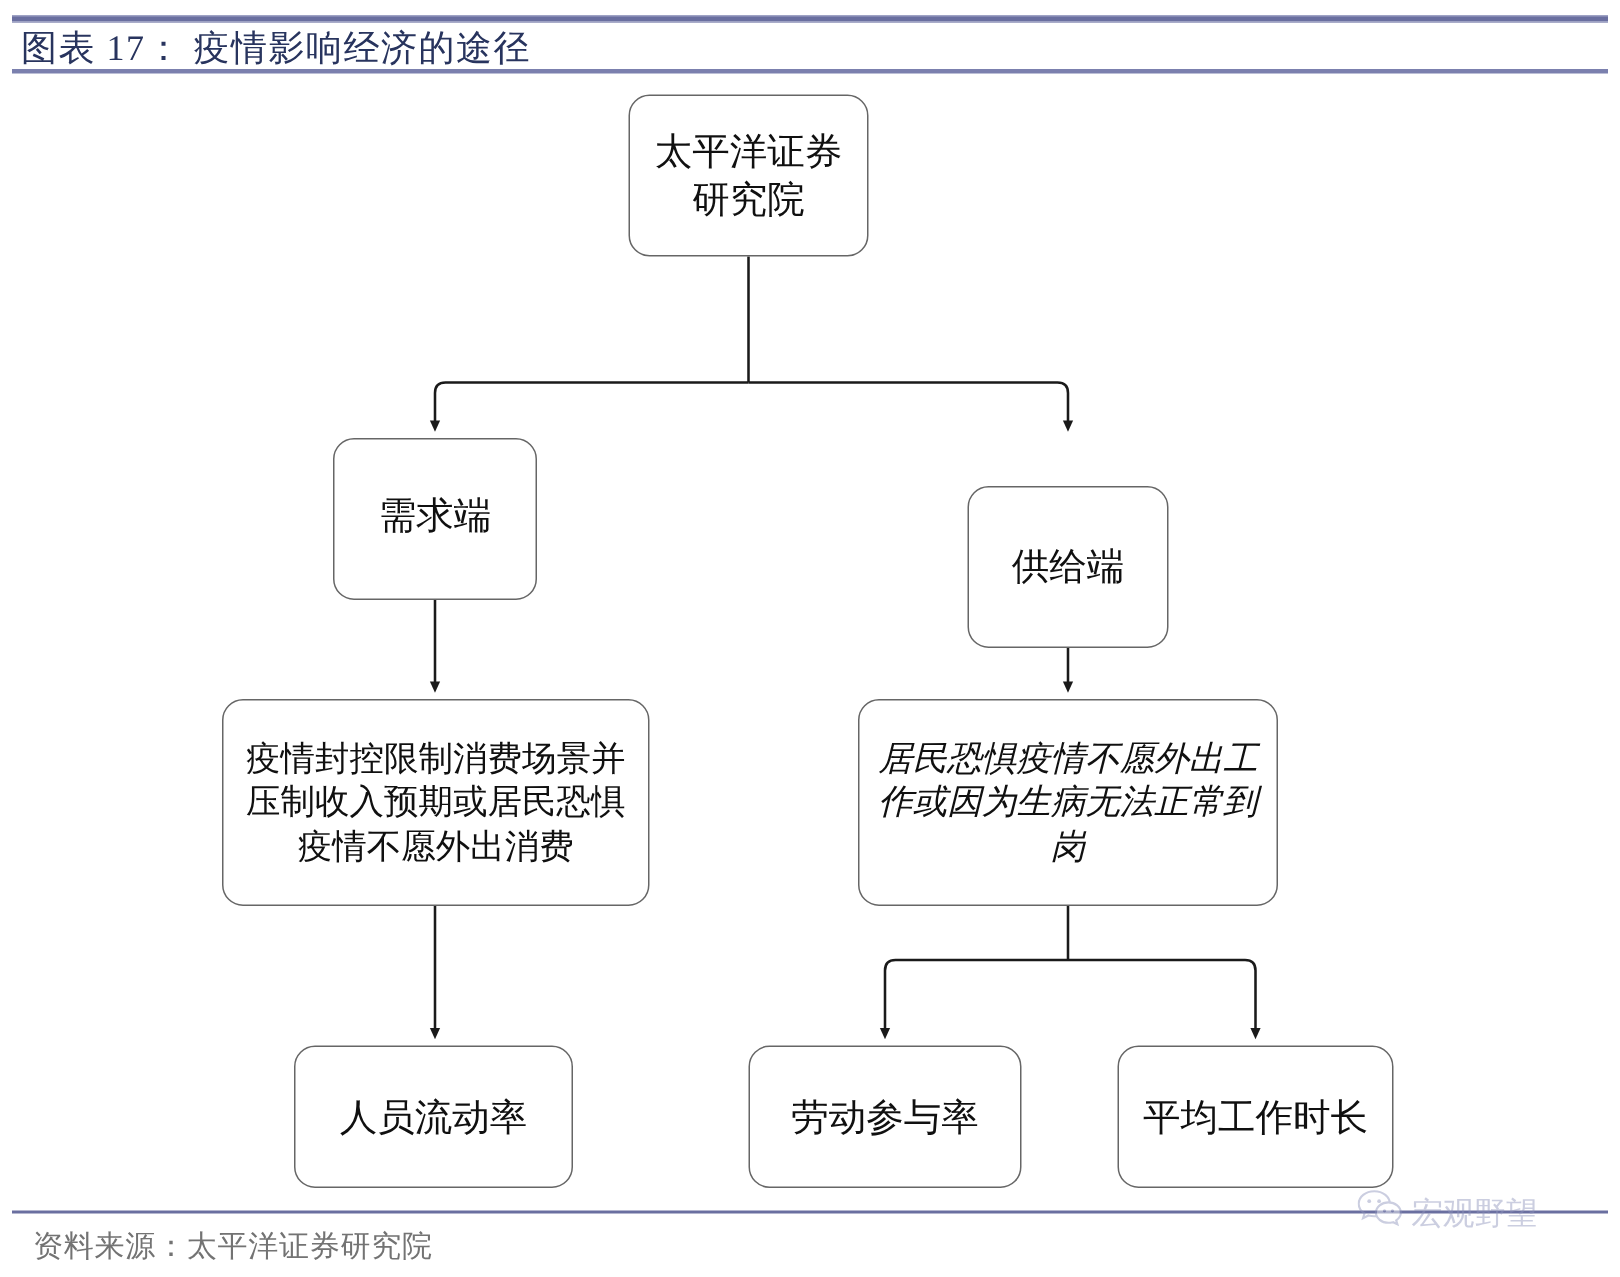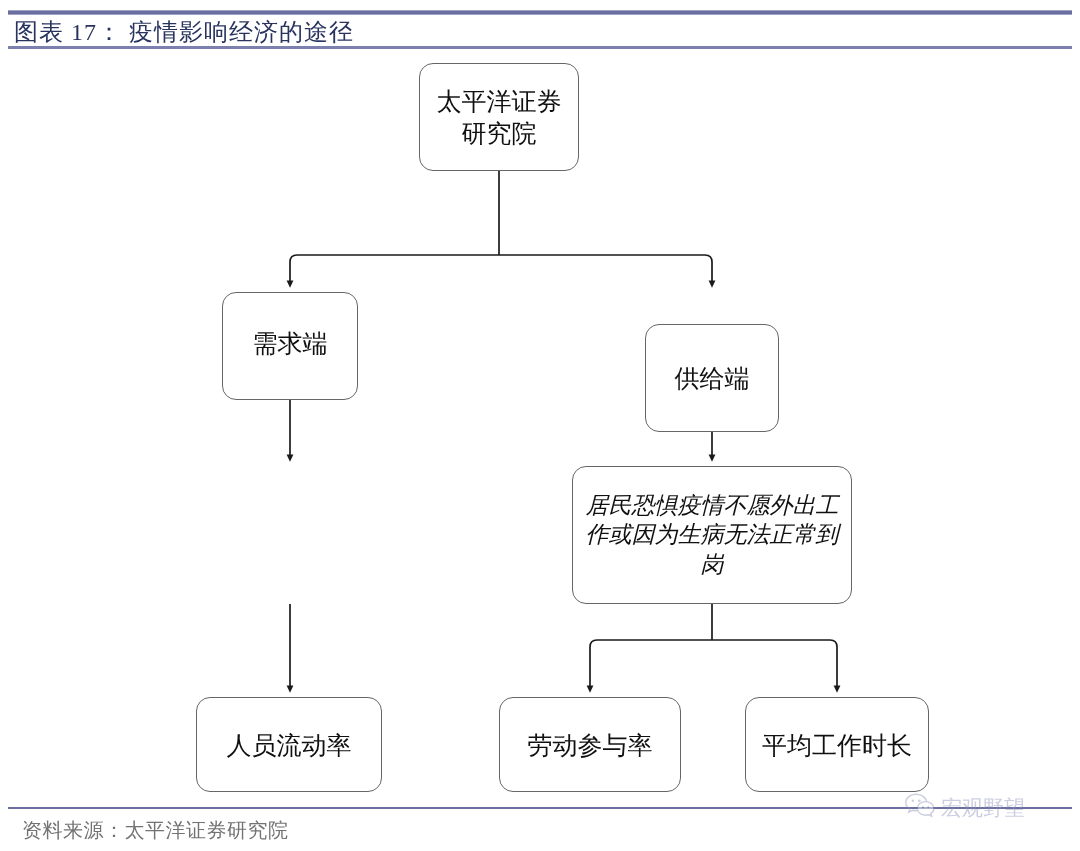--- a/index.html
+++ b/index.html
@@ -186,20 +186,23 @@
   </div>
 
   <div class="node" id="node-demand">
     <span class="node-label">需求端</span>
   </div>
 
   <div class="node" id="node-supply">
     <span class="node-label">供给端</span>
   </div>
 
+  <div class="node" id="node-demand-detail">
+    <span class="node-label">疫情封控限制消费场景并压制收入预期或居民恐惧疫情不愿外出消费</span>
+  </div>
 
   <div class="node" id="node-supply-detail">
     <span class="node-label">居民恐惧疫情不愿外出工作或因为生病无法正常到岗</span>
   </div>
 
   <div class="node" id="node-mobility">
     <span class="node-label">人员流动率</span>
   </div>
 
   <div class="node" id="node-lfpr">

